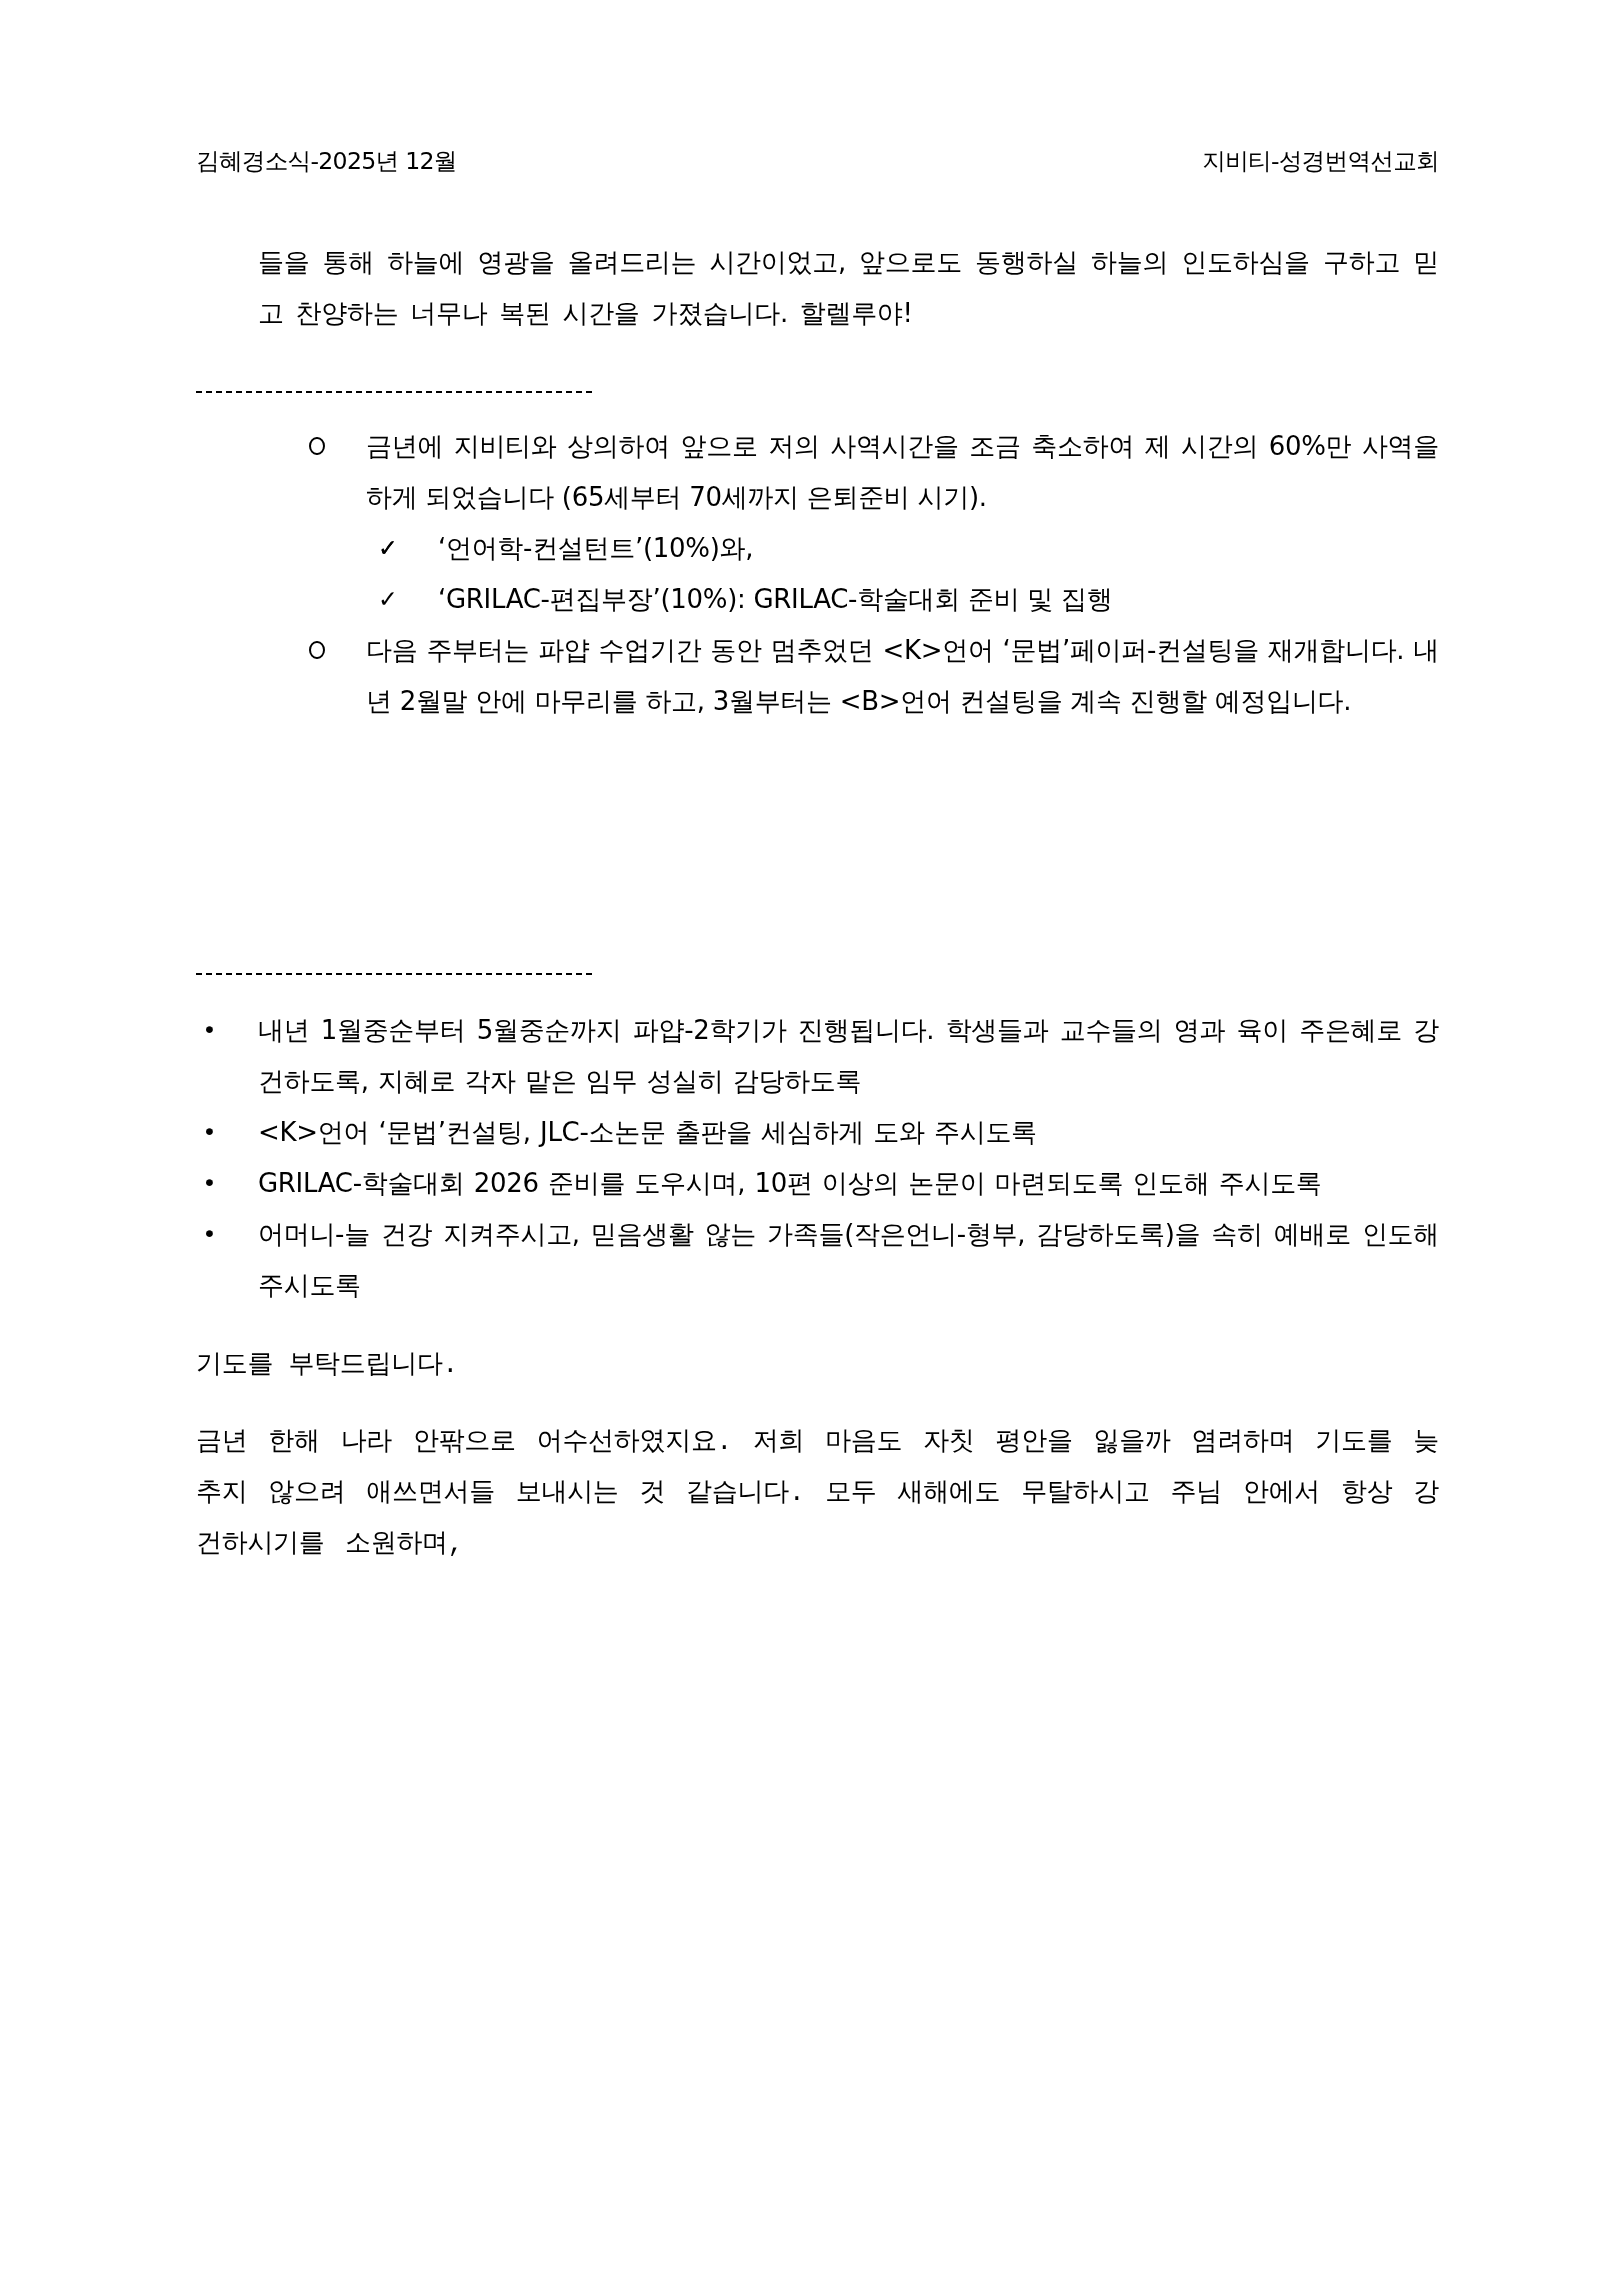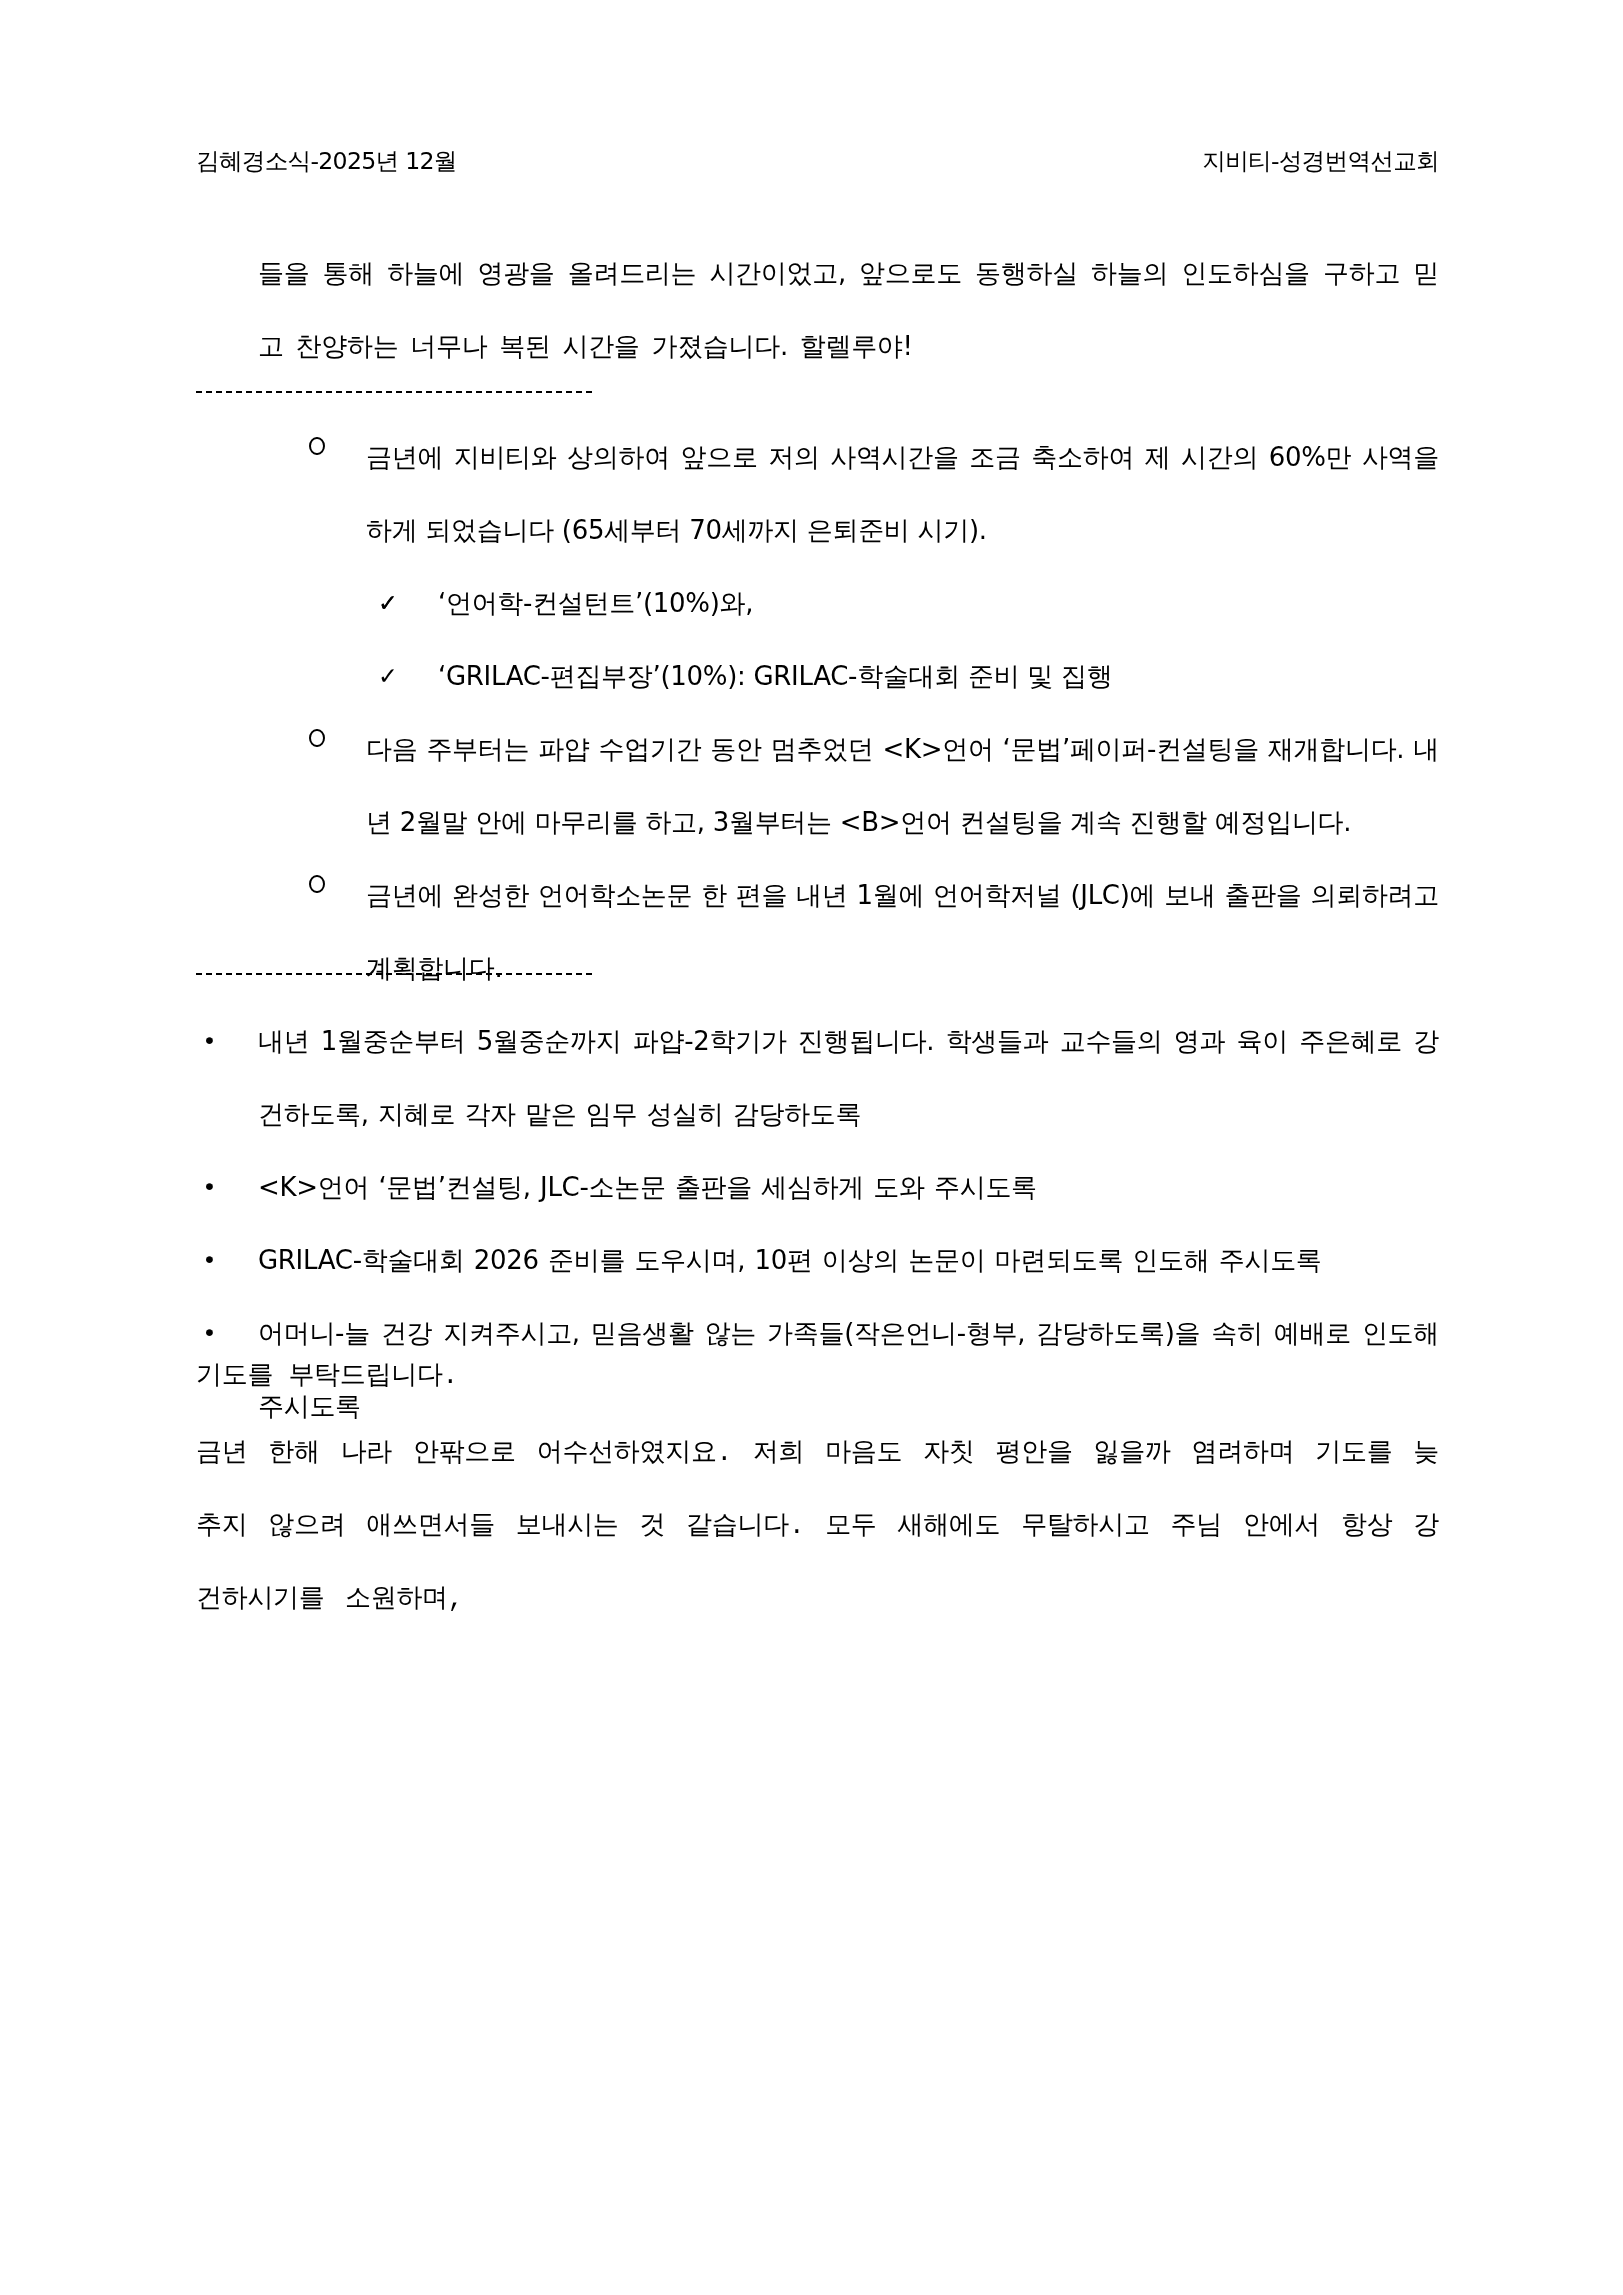--- a/index.html
+++ b/index.html
@@ -6,21 +6,21 @@
   body {
     width: 1623px; height: 2295px; position: relative; overflow: hidden;
     font-family: "DejaVu Sans", "Liberation Sans", sans-serif;
     color: #000000;
   }
   .page { position: absolute; left: 0; top: 0; width: 1623px; height: 2094px; }
   .hdr { position: absolute; top: 145px; font-size: 23.6px; letter-spacing: -0.7px; }
   .hdr-left { left: 196px; }
   .hdr-right { right: 184px; text-align: right; }
 
-  .txt { font-size: 26px; line-height: 73px; letter-spacing: -0.3px; }
+  .txt { font-size: 26px; line-height: 51px; letter-spacing: -0.3px; }
   .justify { text-align: justify; text-align-last: left; }
 
   .intro { position: absolute; left: 258px; top: 237px; width: 1181px; word-spacing: 3.9px; }
 
   .sep { position: absolute; left: 196px; width: 396px; height: 0; border-top: 2px dashed #000; }
   .sep1 { top: 391px; }
   .sep2 { top: 973px; }
 
   .circle-list { position: absolute; left: 301px; top: 421px; width: 1138px; margin: 0; padding: 0; list-style: none; }
   .circle-item { position: relative; padding-left: 65px; }
@@ -68,24 +68,20 @@
         <li class="check-item">
           <span class="check-mark">✓</span>
           <span>‘GRILAC-편집부장’(10%): GRILAC-학술대회 준비 및 집행</span>
         </li>
       </ul>
     </li>
     <li class="circle-item">
       <span class="circle-mark"></span>
       <div class="justify">다음 주부터는 파얍 수업기간 동안 멈추었던 &lt;K&gt;언어 ‘문법’페이퍼-컨설팅을 재개합니다. 내년 2월말 안에 마무리를 하고, 3월부터는 &lt;B&gt;언어 컨설팅을 계속 진행할 예정입니다.</div>
     </li>
-    <li class="circle-item">
-      <span class="circle-mark"></span>
-      <div class="justify">금년에 완성한 언어학소논문 한 편을 내년 1월에 언어학저널 (JLC)에 보내 출판을 의뢰하려고 계획합니다.</div>
-    </li>
   </ul>
 
   <div class="sep sep2"></div>
 
   <ul class="bullet-list txt">
     <li class="bullet-item">
       <span class="bullet-mark">•</span>
       <div class="justify">내년 1월중순부터 5월중순까지 파얍-2학기가 진행됩니다. 학생들과 교수들의 영과 육이 주은혜로 강건하도록, 지혜로 각자 맡은 임무 성실히 감당하도록</div>
     </li>
     <li class="bullet-item">

